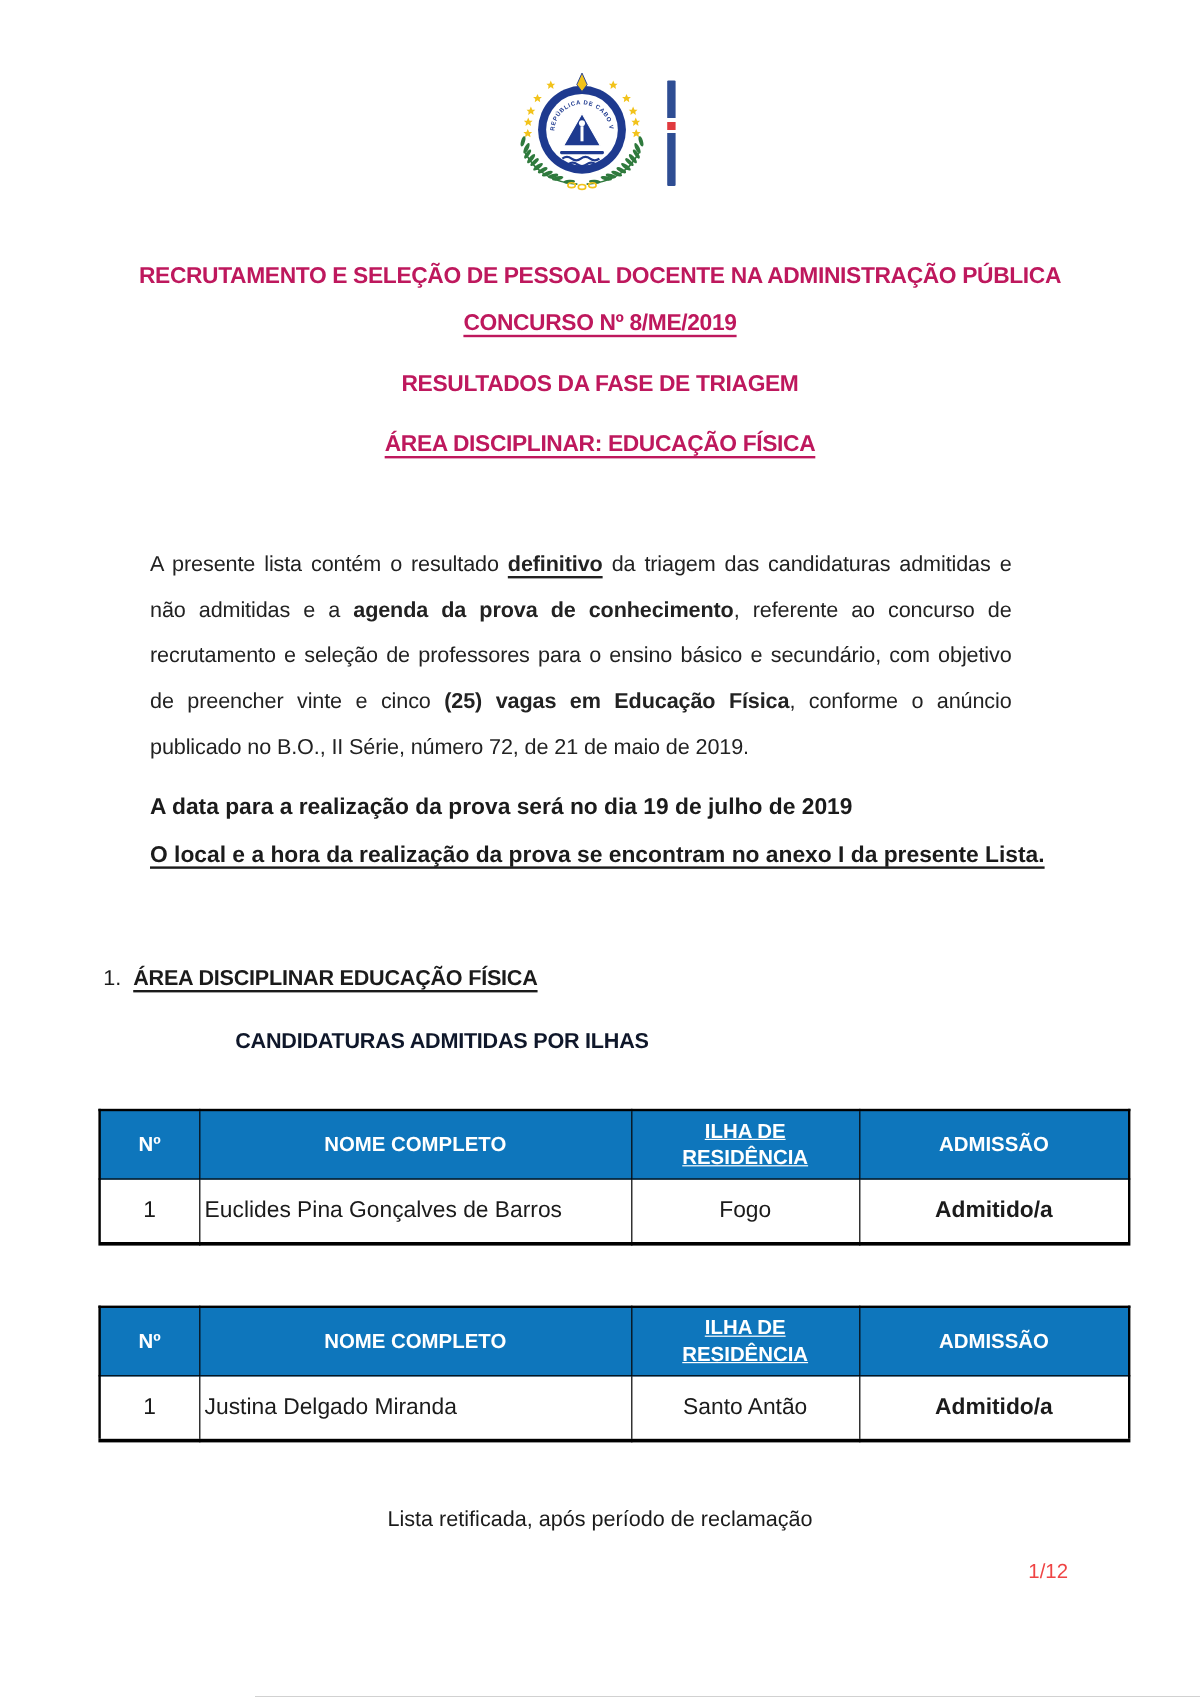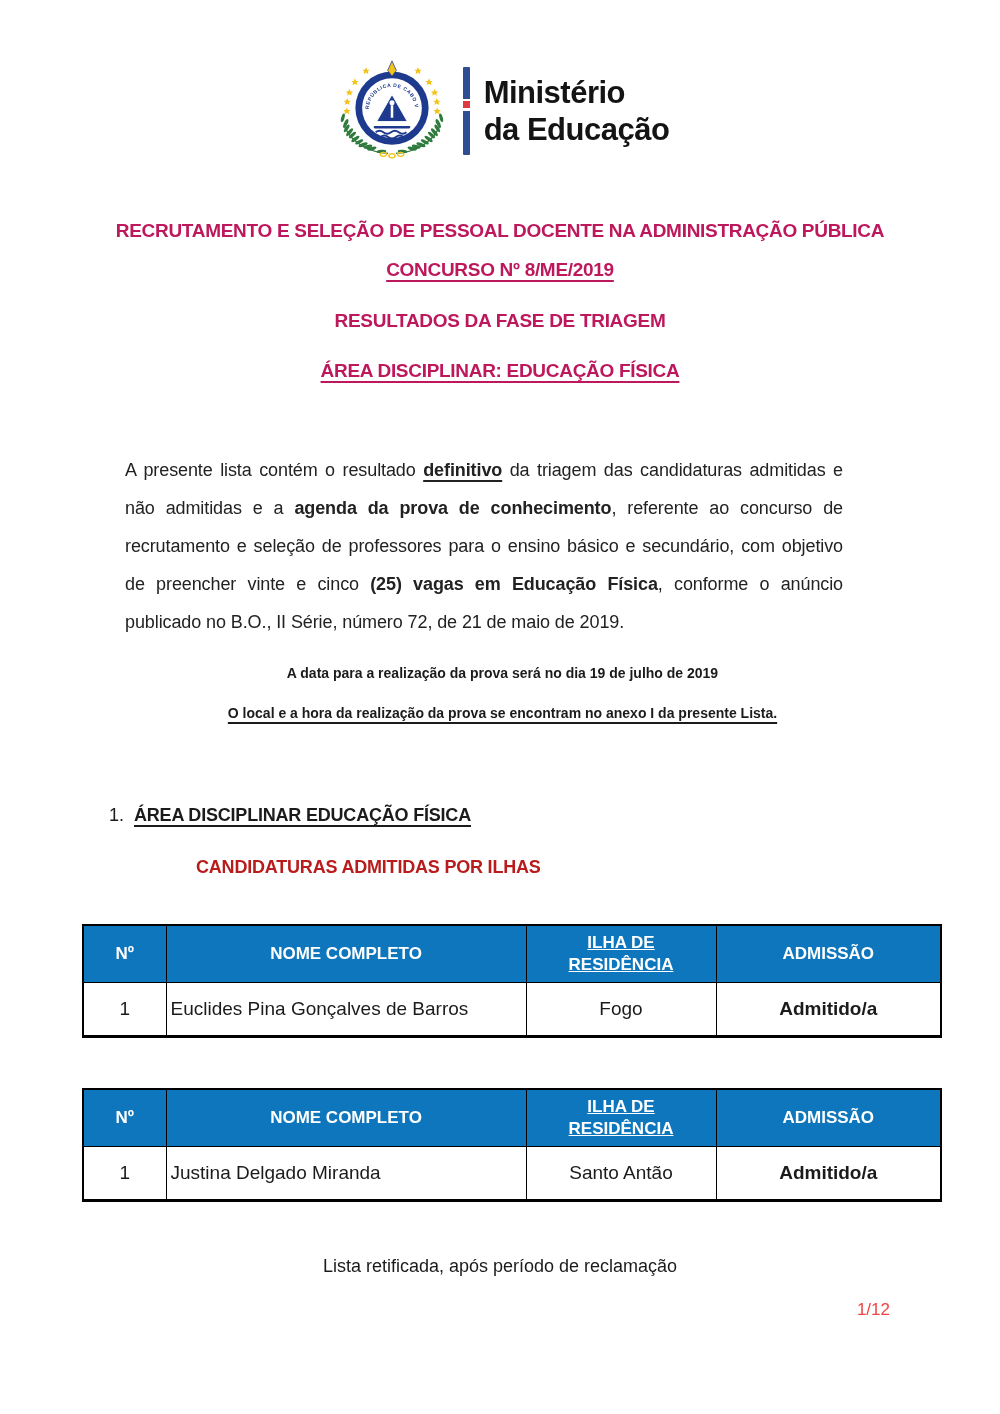--- a/index.html
+++ b/index.html
@@ -46,26 +46,26 @@
   .t3{margin-top:29px;}
   .t4{margin-top:28px;}
   .u{text-decoration:underline;text-decoration-thickness:2px;text-underline-offset:4px;}
   
   .body-par{
     margin:69px 157px 0 125px;
     font-size:18px;line-height:38px;text-align:justify;
     letter-spacing:-.1px;color:#222;
   }
   .b{font-weight:700;margin-top:24px;}
-  .notice{margin:12px 120px 0 125px;font-size:14px;line-height:40px;font-weight:700;color:#1b1b1b;text-align:center;}
-  
-  .section-line{margin:72px 0 0 109px;font-size:18px;color:#1b1b1b;}
+  .notice{margin:12px 120px 0 125px;font-size:19px;line-height:40px;font-weight:700;color:#1b1b1b;}
+  
+  .section-line{margin:72px 0 0 86px;font-size:18px;color:#1b1b1b;}
   .section-num{font-weight:400;margin-right:10px;font-size:18px;}
   .section-head{font-weight:700;letter-spacing:-.2px;}
-  .section-sub{margin:31px 0 0 196px;font-size:18px;font-weight:700;letter-spacing:-.2px;color:#b91c1c;}
+  .section-sub{margin:31px 0 0 196px;font-size:18px;font-weight:700;letter-spacing:-.2px;color:#0f172a;}
   
   .doc-table{
     margin:46px 0 0 82px;
     width:858px;table-layout:fixed;
     border-collapse:collapse;
     border:2px solid #000;border-bottom-width:3px;
   }
   .doc-table.second{margin-top:50px;}
   .doc-table th,.doc-table td{border:1.5px solid #000;padding:2px 4px;}
   .doc-table th{
@@ -141,24 +141,20 @@
       <use href="#laurel"></use>
       <use href="#laurel" transform="translate(120,0) scale(-1,1)"></use>
 
       <ellipse class="em-gold-stroke" cx="51" cy="100" rx="3.2" ry="2.1" stroke-width="1.4"></ellipse>
       <ellipse class="em-gold-stroke" cx="60" cy="101.5" rx="3.2" ry="2.1" stroke-width="1.4"></ellipse>
       <ellipse class="em-gold-stroke" cx="69" cy="100" rx="3.2" ry="2.1" stroke-width="1.4"></ellipse>
     </svg>
 
     <div class="sep-bar"></div>
 
-    <div class="ministry-name">
-      <div>Ministério</div>
-      <div>da Educação</div>
-    </div>
   </div>
 
   <div class="titles">
     <div class="title t1">RECRUTAMENTO E SELEÇÃO DE PESSOAL DOCENTE NA ADMINISTRAÇÃO PÚBLICA</div>
     <div class="title t2"><span class="u">CONCURSO Nº 8/ME/2019</span></div>
     <div class="title t3">RESULTADOS DA FASE DE TRIAGEM</div>
     <div class="title t4"><span class="u">ÁREA DISCIPLINAR: EDUCAÇÃO FÍSICA</span></div>
   </div>
 
   <p class="body-par"><span>A presente lista contém o resultado </span><span class="b u">definitivo</span><span> da triagem das candidaturas admitidas e não admitidas e a </span><span class="b">agenda da prova de conhecimento</span><span>, referente ao concurso de recrutamento e seleção de professores para o ensino básico e secundário, com objetivo de preencher vinte e cinco </span><span class="b">(25) vagas em Educação Física</span><span>, conforme o anúncio publicado no B.O., II Série, número 72, de 21 de maio de 2019.</span></p>

